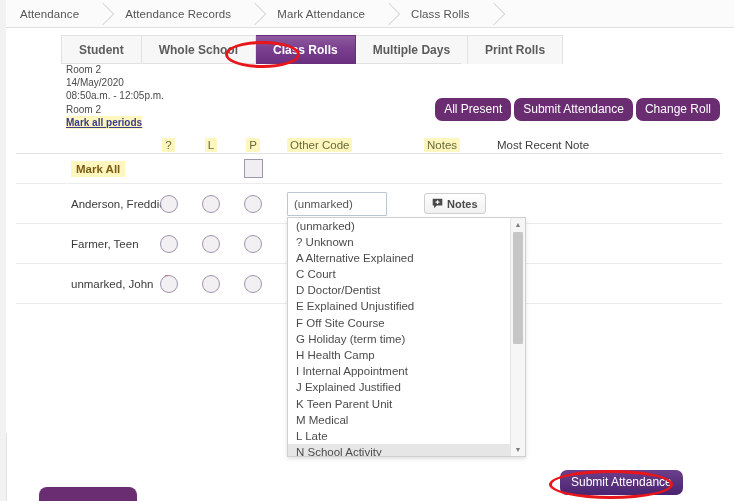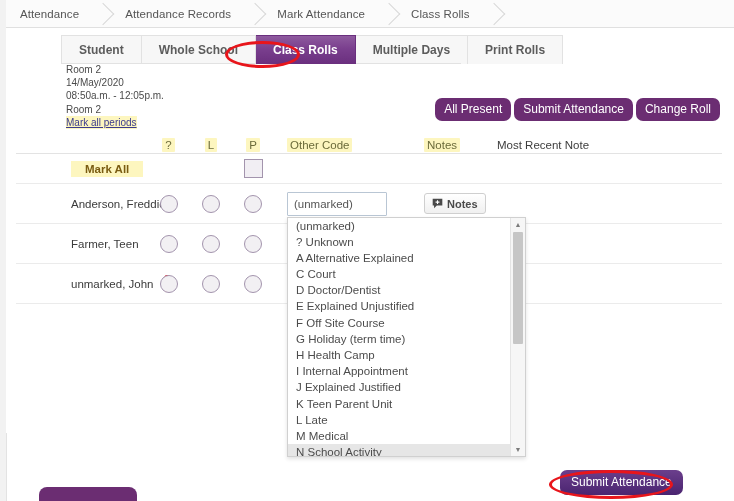--- a/index.html
+++ b/index.html
@@ -115,20 +115,21 @@
     color: #4a4a4a;
     line-height: 13.2px;
   }
   .info div { white-space: nowrap; }
   .info .link {
     color: #3b3b8f;
     text-decoration: underline;
     background: #fdf6bf;
     display: inline-block;
     cursor: pointer;
+    font-weight: bold;
   }
 
   
   .top-actions {
     position: absolute;
     right: 14px; top: 98px;
     display: flex;
     gap: 3px;
   }
   .btn-purple {
@@ -178,21 +179,21 @@
     white-space: nowrap;
   }
   .hl { background: #fdf6bf; padding: 1px 3px; border-radius: 1px; }
   .hdr-plain { color: #3d3d3d; }
 
   .markall-label {
     font-size: 11.5px;
     font-weight: bold;
     color: #7a5c12;
     background: #fdf6bf;
-    padding: 2px 14px;
+    padding: 2px 5px;
   }
 
   .student-name {
     font-size: 11.5px;
     color: #3b3b3b;
     white-space: nowrap;
   }
 
   .radio {
     width: 18px; height: 18px;
@@ -433,22 +434,22 @@
               <div class="combo-opt">A Alternative Explained</div>
               <div class="combo-opt">C Court</div>
               <div class="combo-opt">D Doctor/Dentist</div>
               <div class="combo-opt">E Explained Unjustified</div>
               <div class="combo-opt">F Off Site Course</div>
               <div class="combo-opt">G Holiday (term time)</div>
               <div class="combo-opt">H Health Camp</div>
               <div class="combo-opt">I Internal Appointment</div>
               <div class="combo-opt">J Explained Justified</div>
               <div class="combo-opt">K Teen Parent Unit</div>
+              <div class="combo-opt">M Medical</div>
               <div class="combo-opt">L Late</div>
-              <div class="combo-opt">M Medical</div>
               <div class="combo-opt sel">N School Activity</div>
             </div>
             <div class="combo-sb">
               <div class="sb-arrow">▲</div>
               <div class="sb-thumb"></div>
               <div class="sb-arrow bot">▼</div>
             </div>
           </div>
         </div>
       </div>

